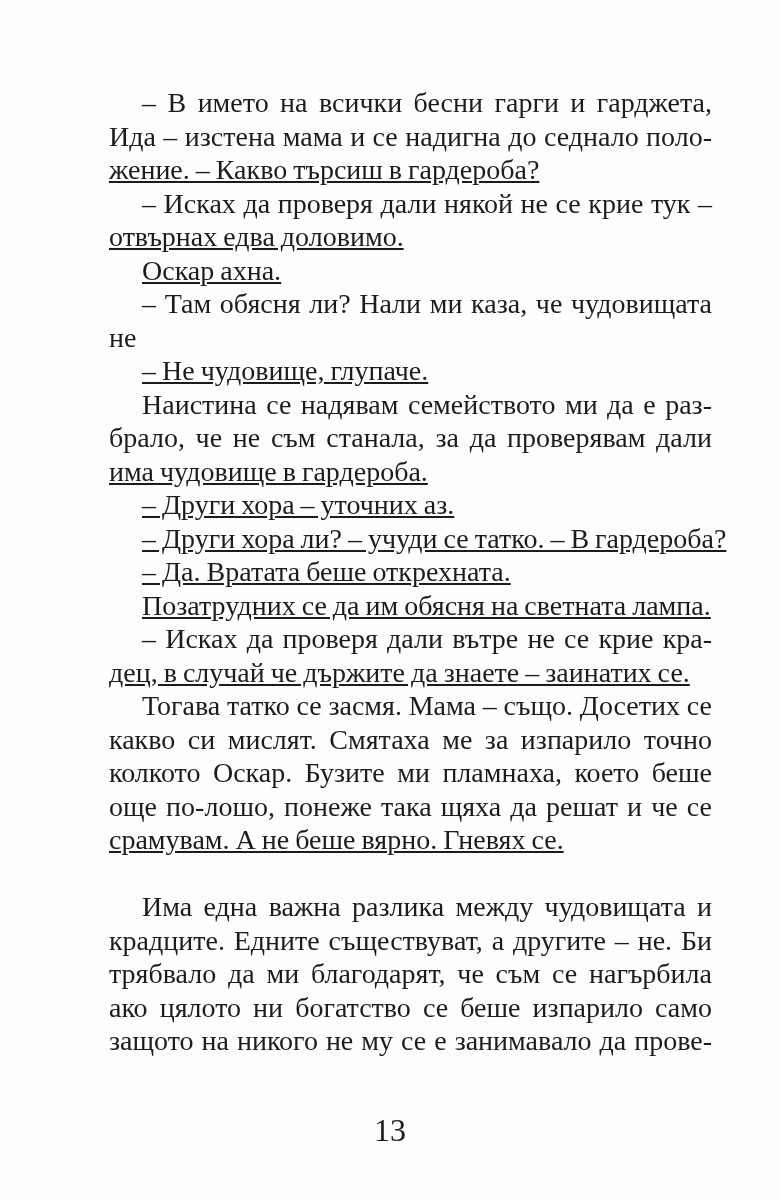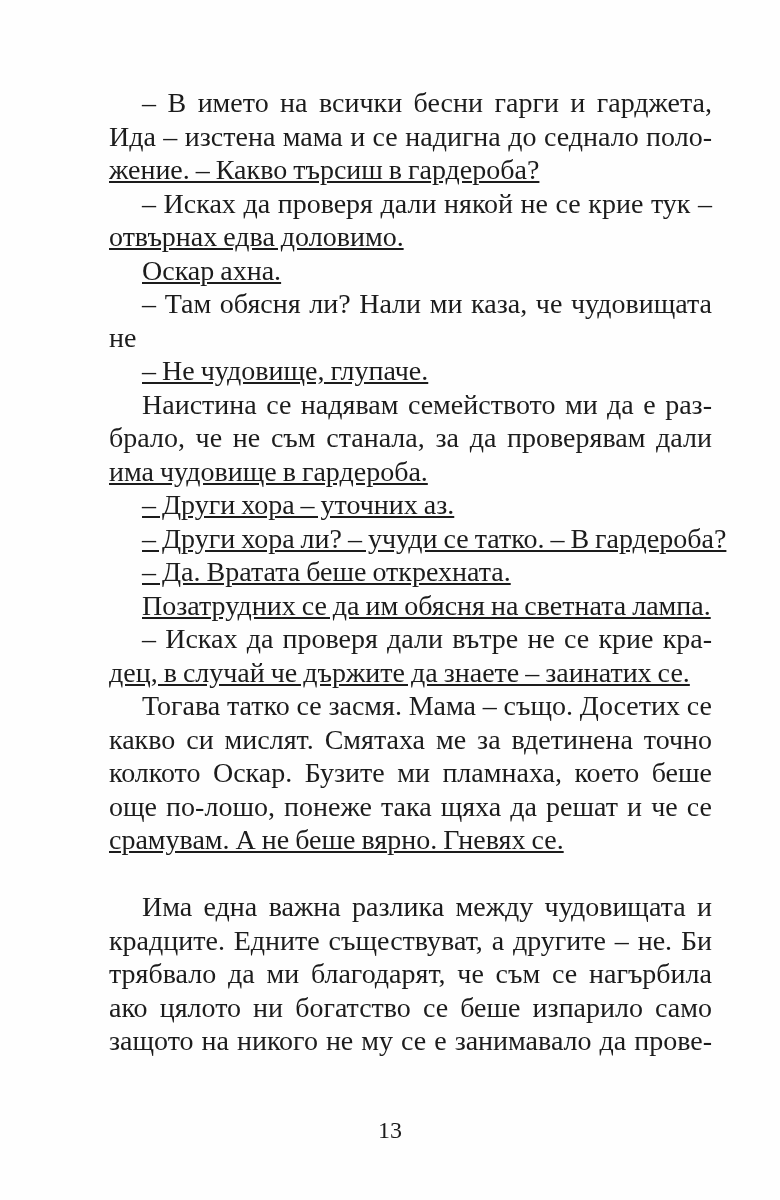--- a/index.html
+++ b/index.html
@@ -46,21 +46,21 @@
   }
   .section-gap {
     height: 33.5px;
   }
   .page-number {
     position: absolute;
     left: 0;
     top: 1114px;
     width: 780px;
     text-align: center;
-    font-size: 24px;
+    font-size: 32px;
     line-height: 33.5px;
     color: #1c1c1c;
   }
 </style>
 </head>
 <body>
 
 <div class="page">
   <main class="text-block">
 
@@ -109,21 +109,21 @@
       <span class="line ind end">Позатрудних се да им обясня на светната лампа.</span>
     </div>
 
     <div class="para">
       <span class="line ind">– Исках да проверя дали вътре не се крие кра-</span>
       <span class="line end">дец, в случай че държите да знаете – заинатих се.</span>
     </div>
 
     <div class="para">
       <span class="line ind">Тогава татко се засмя. Мама – също. Досетих се</span>
-      <span class="line">какво си мислят. Смятаха ме за вдетинена точно</span>
+      <span class="line">какво си мислят. Смятаха ме за изпарило точно</span>
       <span class="line">колкото Оскар. Бузите ми пламнаха, което беше</span>
       <span class="line">още по-лошо, понеже така щяха да решат и че се</span>
       <span class="line end">срамувам. А не беше вярно. Гневях се.</span>
     </div>
 
     <div class="section-gap"></div>
 
     <div class="para">
       <span class="line ind">Има една важна разлика между чудовищата и</span>
       <span class="line">крадците. Едните съществуват, а другите – не. Би</span>

